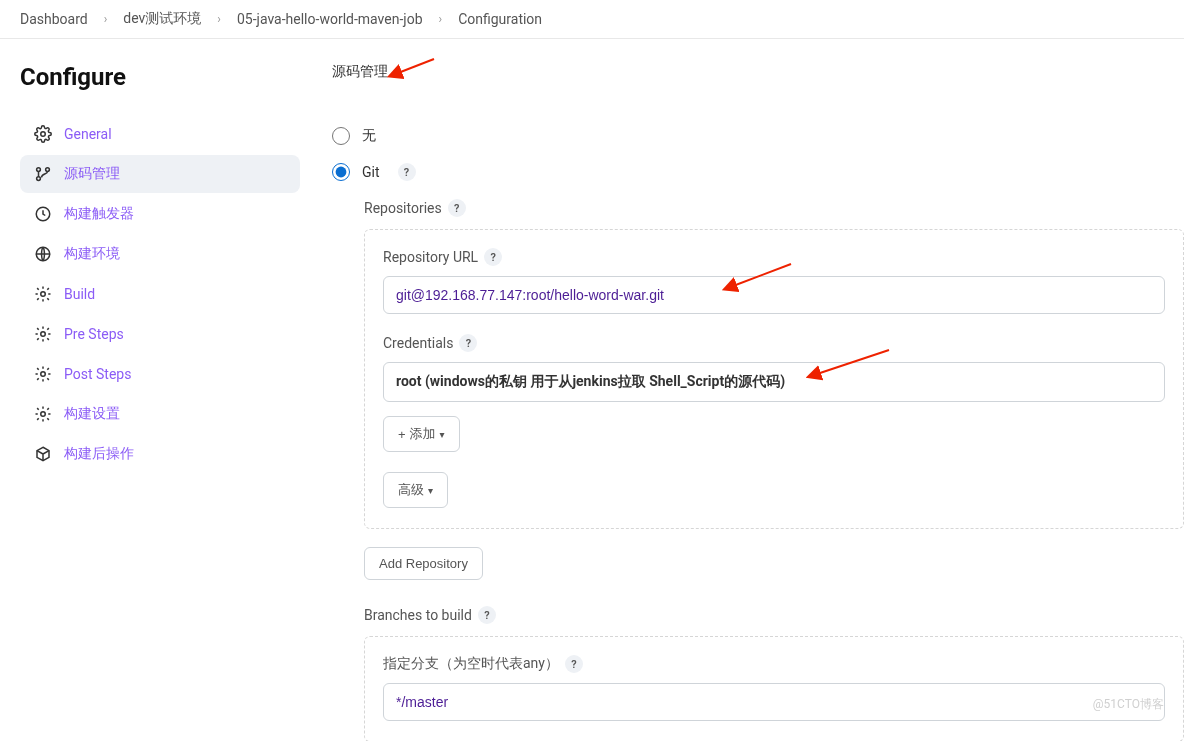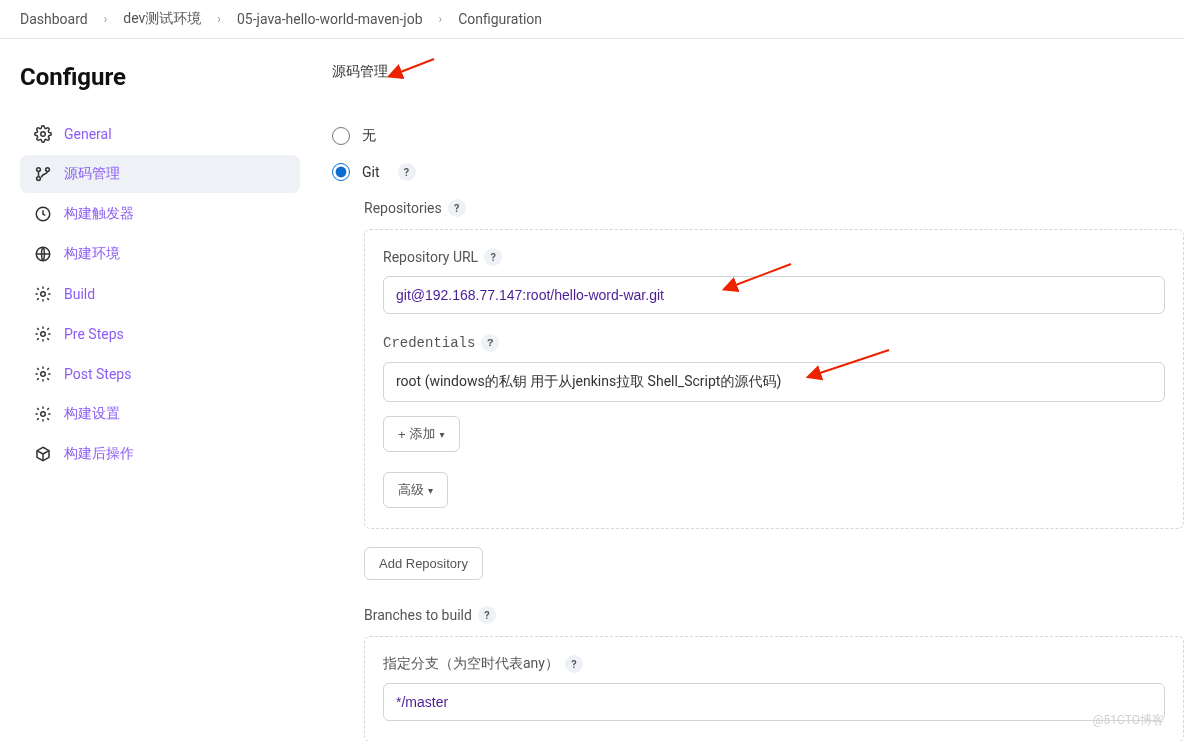--- a/index.html
+++ b/index.html
@@ -25,29 +25,29 @@
     .radio-row input[type="radio"] { width: 18px; height: 18px; accent-color: #0A6ED1; cursor: pointer; }
     .radio-row label { cursor: pointer; }
     .help { display: inline-flex; align-items: center; justify-content: center; width: 18px; height: 18px; border-radius: 50%; background: #eef1f5; color: #555; font-size: 11px; font-weight: 600; margin-left: 6px; cursor: pointer; }
     
     .git-body { margin-left: 32px; }
     .subhead { color: #555; margin-bottom: 12px; display: flex; align-items: center; }
     .dashed-box { border: 1.5px dashed #d6d6d6; border-radius: 6px; padding: 18px 18px 20px; margin-bottom: 18px; }
     .field-label { color: #555; margin-bottom: 10px; display: flex; align-items: center; }
     .text-input { width: 100%; padding: 10px 12px; border: 1px solid #cfd4d9; border-radius: 6px; font-size: 14px; color: #4c1d95; background: #fff; }
     .select-box { width: 100%; padding: 10px 12px; border: 1px solid #cfd4d9; border-radius: 6px; font-size: 14px; color: #333; background: #fff; }
-    .field-gap { margin-top: 20px; font-family: Liberation Mono, monospace; }
+    .field-gap { margin-top: 20px; }
     .btn { display: inline-flex; align-items: center; gap: 4px; padding: 8px 14px; border: 1px solid #cfd4d9; border-radius: 6px; background: #fff; color: #555; cursor: pointer; font-size: 13px; }
     .btn-row { margin-top: 14px; }
     .adv-btn { margin-top: 20px; }
     
     .arrow { position: absolute; pointer-events: none; }
     .arrow svg { overflow: visible; }
     
-    .watermark { position: fixed; right: 20px; bottom: 12px; color: #d0d0d0; font-size: 12px; }
+    .watermark { position: fixed; right: 20px; bottom: 28px; color: #d0d0d0; font-size: 12px; }
   </style>
 </head>
 <body>
 
 <div class="breadcrumb">
   <a>Dashboard</a>
   <span class="chev">›</span>
   <a>dev测试环境</a>
   <span class="chev">›</span>
   <a>05-java-hello-world-maven-job</a>
@@ -193,21 +193,21 @@
                 </defs>
                 <line x1="62" y1="2" x2="4" y2="24" stroke="#e20" stroke-width="2" marker-end="url(#ah2)"></line>
               </svg>
           </span>
         </div>
 
         <div class="field-label field-gap">
           <span>Credentials</span>
           <span class="help">?</span>
         </div>
-        <div style="position:relative;">
+        <div style="position:relative;font-weight:bold;">
           <div class="select-box">root (windows的私钥 用于从jenkins拉取 Shell_Script的源代码)</div>
           <span class="arrow" style="left:430px; top:-14px;">
             <svg width="80" height="32">
                 <defs>
                   <marker id="ah3" markerWidth="8" markerHeight="8" refX="2" refY="4" orient="auto">
                     <path d="M0,0 L8,4 L0,8 Z" fill="#e20"></path>
                   </marker>
                 </defs>
                 <line x1="76" y1="2" x2="4" y2="26" stroke="#e20" stroke-width="2" marker-end="url(#ah3)"></line>
               </svg>

